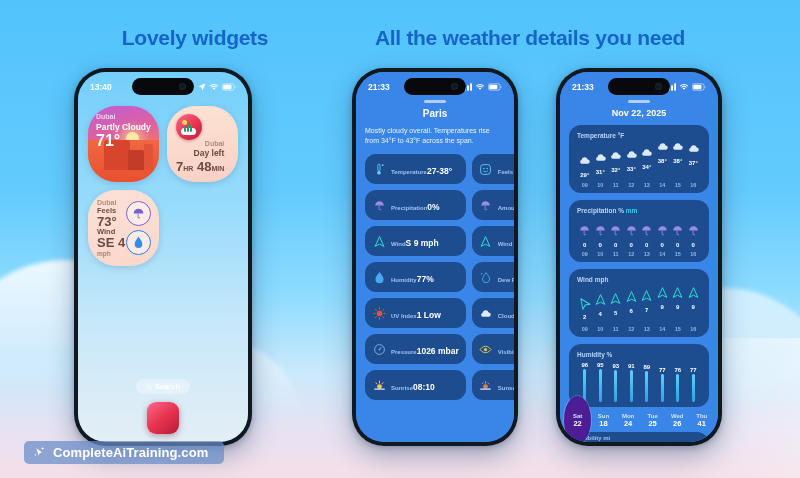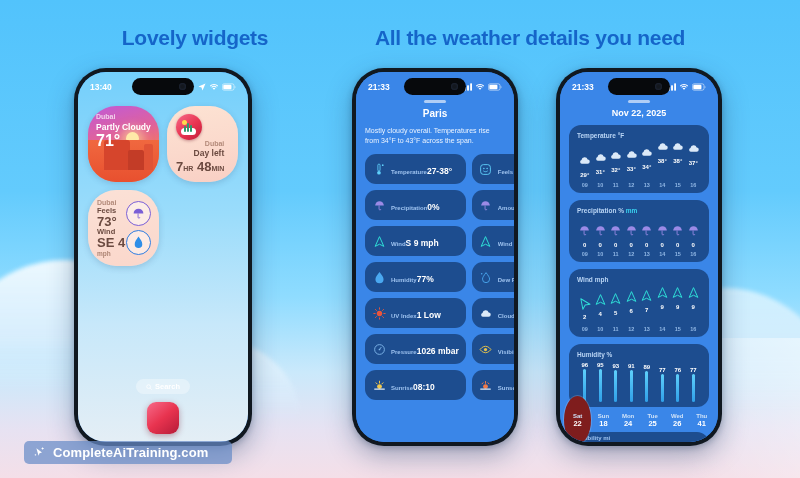--- a/index.html
+++ b/index.html
@@ -193,34 +193,34 @@
   .bar { width:3px; background:linear-gradient(180deg,#5fd0fb,#2f9fe8); border-radius:2px; }
   .date-title { text-align:center; color:#fff; font-weight:bold; font-size:9px; margin-bottom:7px; }
 
   .daybar {
     position:absolute; left:0; right:0; bottom:0; height:44px;
     display:flex; align-items:center; justify-content:space-around;
     padding:0 4px;
   }
   .day-chip { display:flex; flex-direction:column; align-items:center; justify-content:center;
               width:27px; height:27px; border-radius:50%; }
-  .day-chip.sel { background:#7f1d1d; width:30px; height:48px; box-shadow:0 0 0 1px rgba(255,255,255,.18); }
+  .day-chip.sel { background:#4c1d95; width:30px; height:48px; box-shadow:0 0 0 1px rgba(255,255,255,.18); }
   .day-chip .dn { font-size:6px; color:#cfe2f8; font-weight:bold; }
   .day-chip .dd { font-size:7.5px; color:#fff; font-weight:bold; }
   .bottom-peek {
     position:absolute; left:9px; right:9px; bottom:-6px; height:16px;
     background:#1d4d8f; border-radius:12px 12px 0 0;
     font-size:6px; color:#9dc2ef; font-weight:bold; padding:3px 8px;
   }
 
   
   .watermark {
     position:absolute; left:24px; bottom:14px;
     background:rgba(104,140,200,.72); border-radius:5px;
-    padding:4px 24px 4px 8px; display:flex; align-items:flex-end; gap:6px;
+    padding:4px 16px 4px 8px; display:flex; align-items:flex-end; gap:6px;
     color:#fff; font-size:13px; font-weight:bold; letter-spacing:.1px;
   }
   .wm-mark { width:15px; height:15px; position:relative; flex:0 0 15px; }
 </style>
 </head>
 <body>
 
 <div class="bg-sky"></div>
 <div class="bg-cloud cloud-a"></div>
 <div class="bg-cloud cloud-b"></div>

